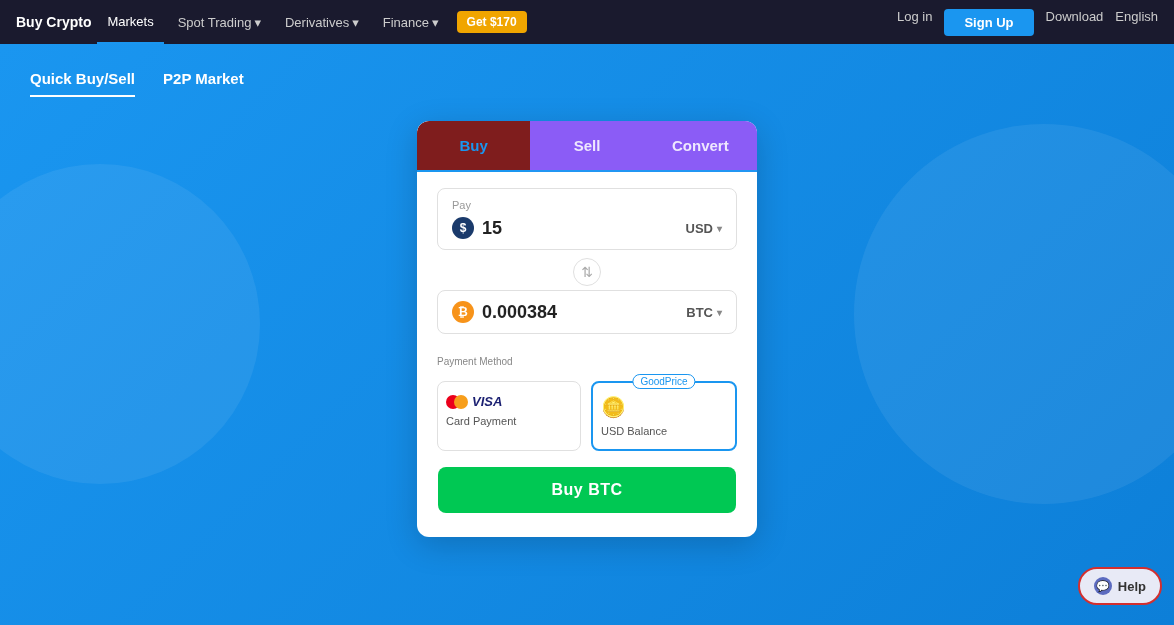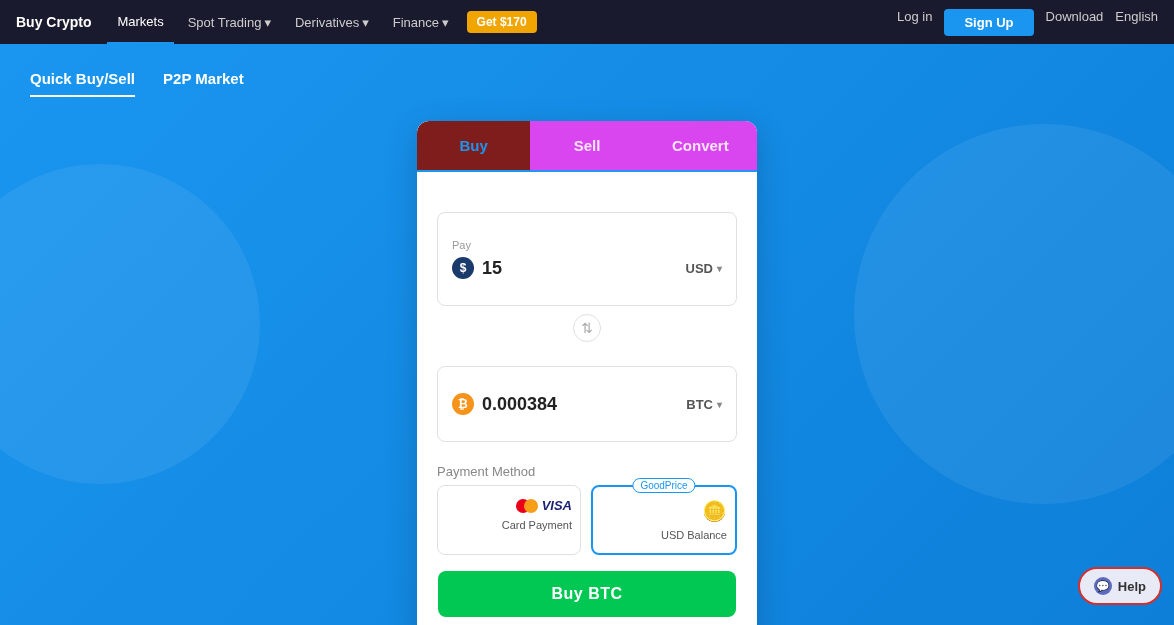--- a/index.html
+++ b/index.html
@@ -16,21 +16,21 @@
       display: flex;
       align-items: center;
       padding: 0 16px;
       height: 44px;
       gap: 4px;
     }
     .nav-brand {
       color: #fff;
       font-weight: 700;
       font-size: 14px;
-      margin-right: 12px;
+      margin-right: 2px;
       white-space: nowrap;
     }
     .nav-item {
       color: #ccc;
       font-size: 13px;
       padding: 16px 10px;
       cursor: pointer;
       display: flex;
       align-items: center;
       gap: 3px;
@@ -144,44 +144,43 @@
       border-radius: 12px 12px 0 0;
       overflow: hidden;
     }
     .card-tab {
       flex: 1;
       text-align: center;
       padding: 16px 0;
       font-size: 15px;
       font-weight: 600;
       cursor: pointer;
-      background: #d946ef;
+      background: #8b5cf6;
       color: rgba(255,255,255,0.85);
       border-bottom: 2px solid #2196f3;
     }
     .card-tab.active {
       background: #7f1d1d;
       color: #1a96f0;
       border-bottom: 2px solid #1a96f0;
       border-radius: 12px 0 0 0;
     }
     .card-tab:last-child.active { border-radius: 0; }
 
     
     .card-body {
       padding: 16px 20px 0;
     }
 
     
     .input-group {
       border: 1px solid #e0e0e0;
       border-radius: 8px;
-      padding: 26px 14px;
+      padding: 10px 14px;
       margin-bottom: 8px;
-      margin-top: 24px;
     }
     .input-label {
       font-size: 11px;
       color: #999;
       margin-bottom: 6px;
     }
     .input-row {
       display: flex;
       align-items: center;
       justify-content: space-between;
@@ -246,36 +245,36 @@
       cursor: pointer;
       color: #aaa;
       font-size: 14px;
     }
 
     
     .payment-section {
       padding: 14px 20px 0;
     }
     .payment-label {
-      font-size: 13px;
+      font-size: 10px;
       color: #888;
-      margin-bottom: 6px;
+      margin-bottom: 14px;
     }
     .payment-options {
       display: flex;
       gap: 10px;
     }
     .payment-option {
       flex: 1;
       border: 1px solid #e0e0e0;
       border-radius: 8px;
       padding: 12px 8px;
       display: flex;
       flex-direction: column;
-      align-items: flex-end;
+      align-items: flex-start;
       gap: 6px;
       cursor: pointer;
       position: relative;
     }
     .payment-option.selected {
       border: 2px solid #1a96f0;
     }
     .good-price-badge {
       position: absolute;
       top: -9px;

